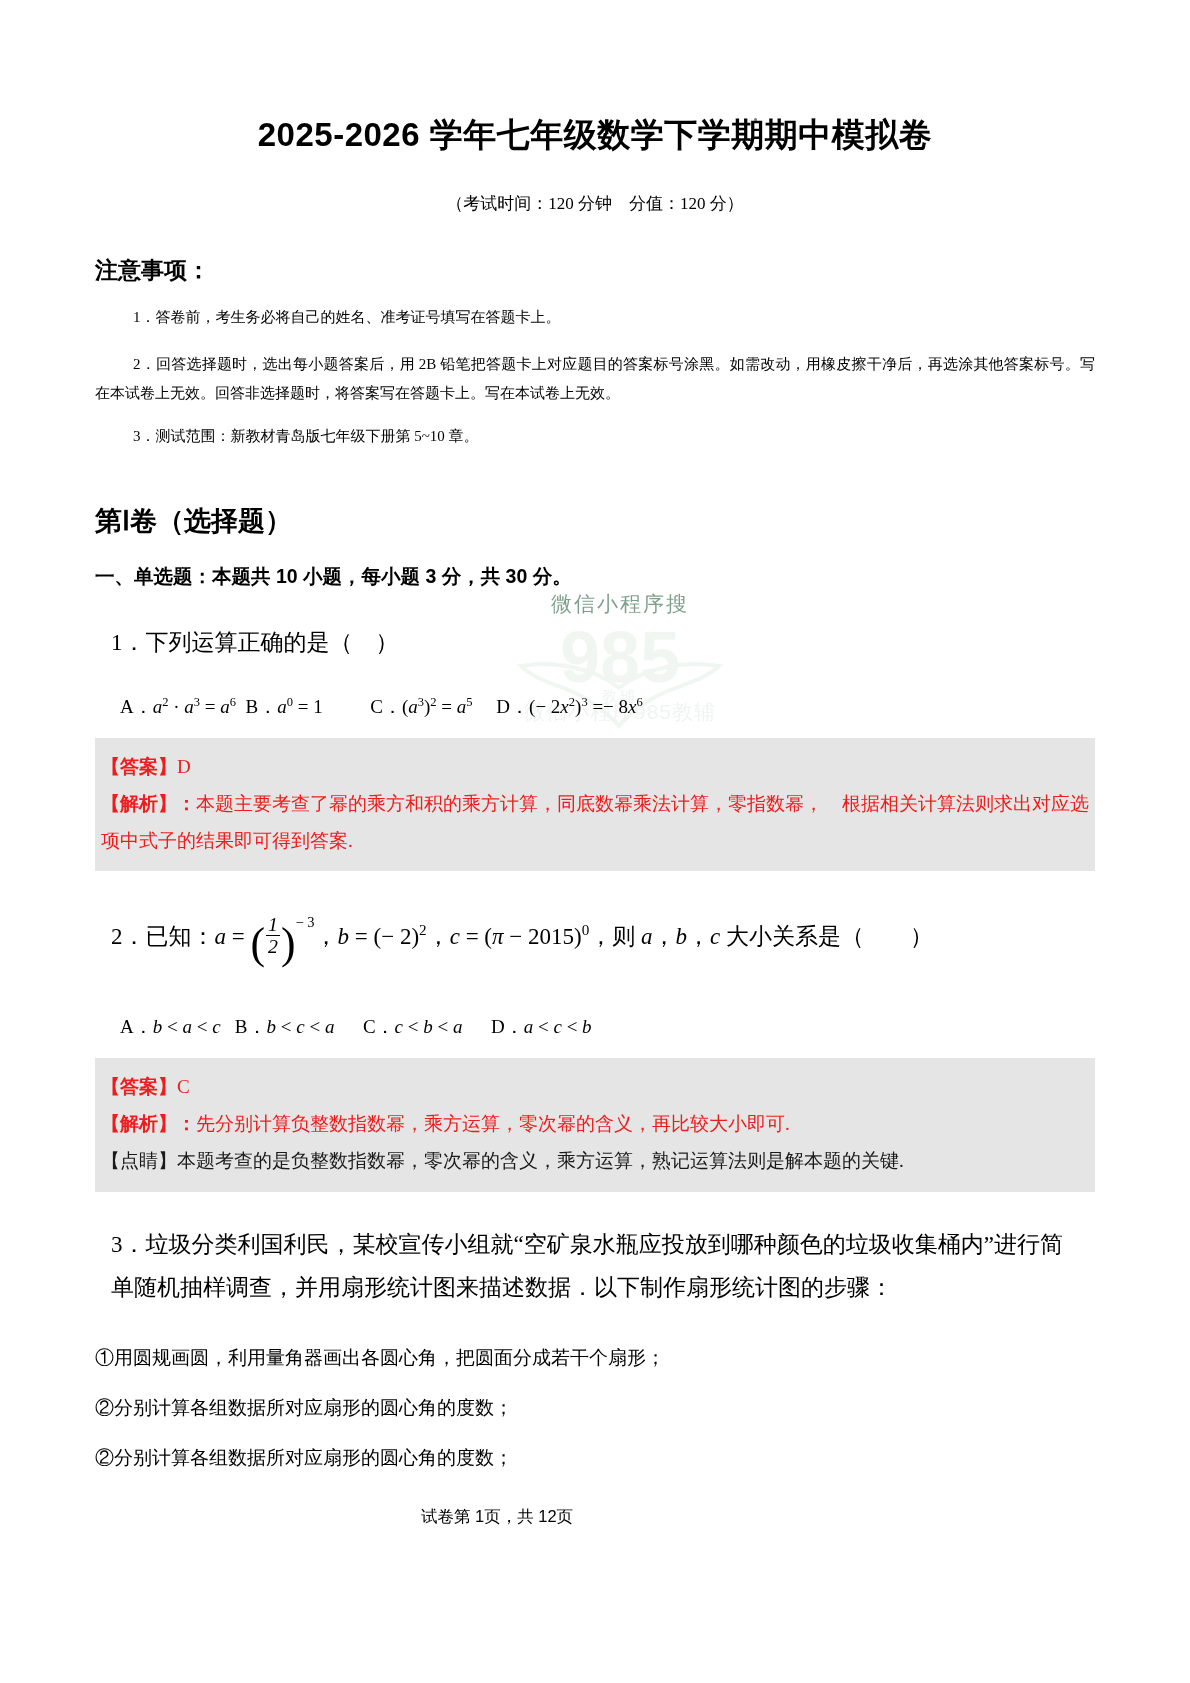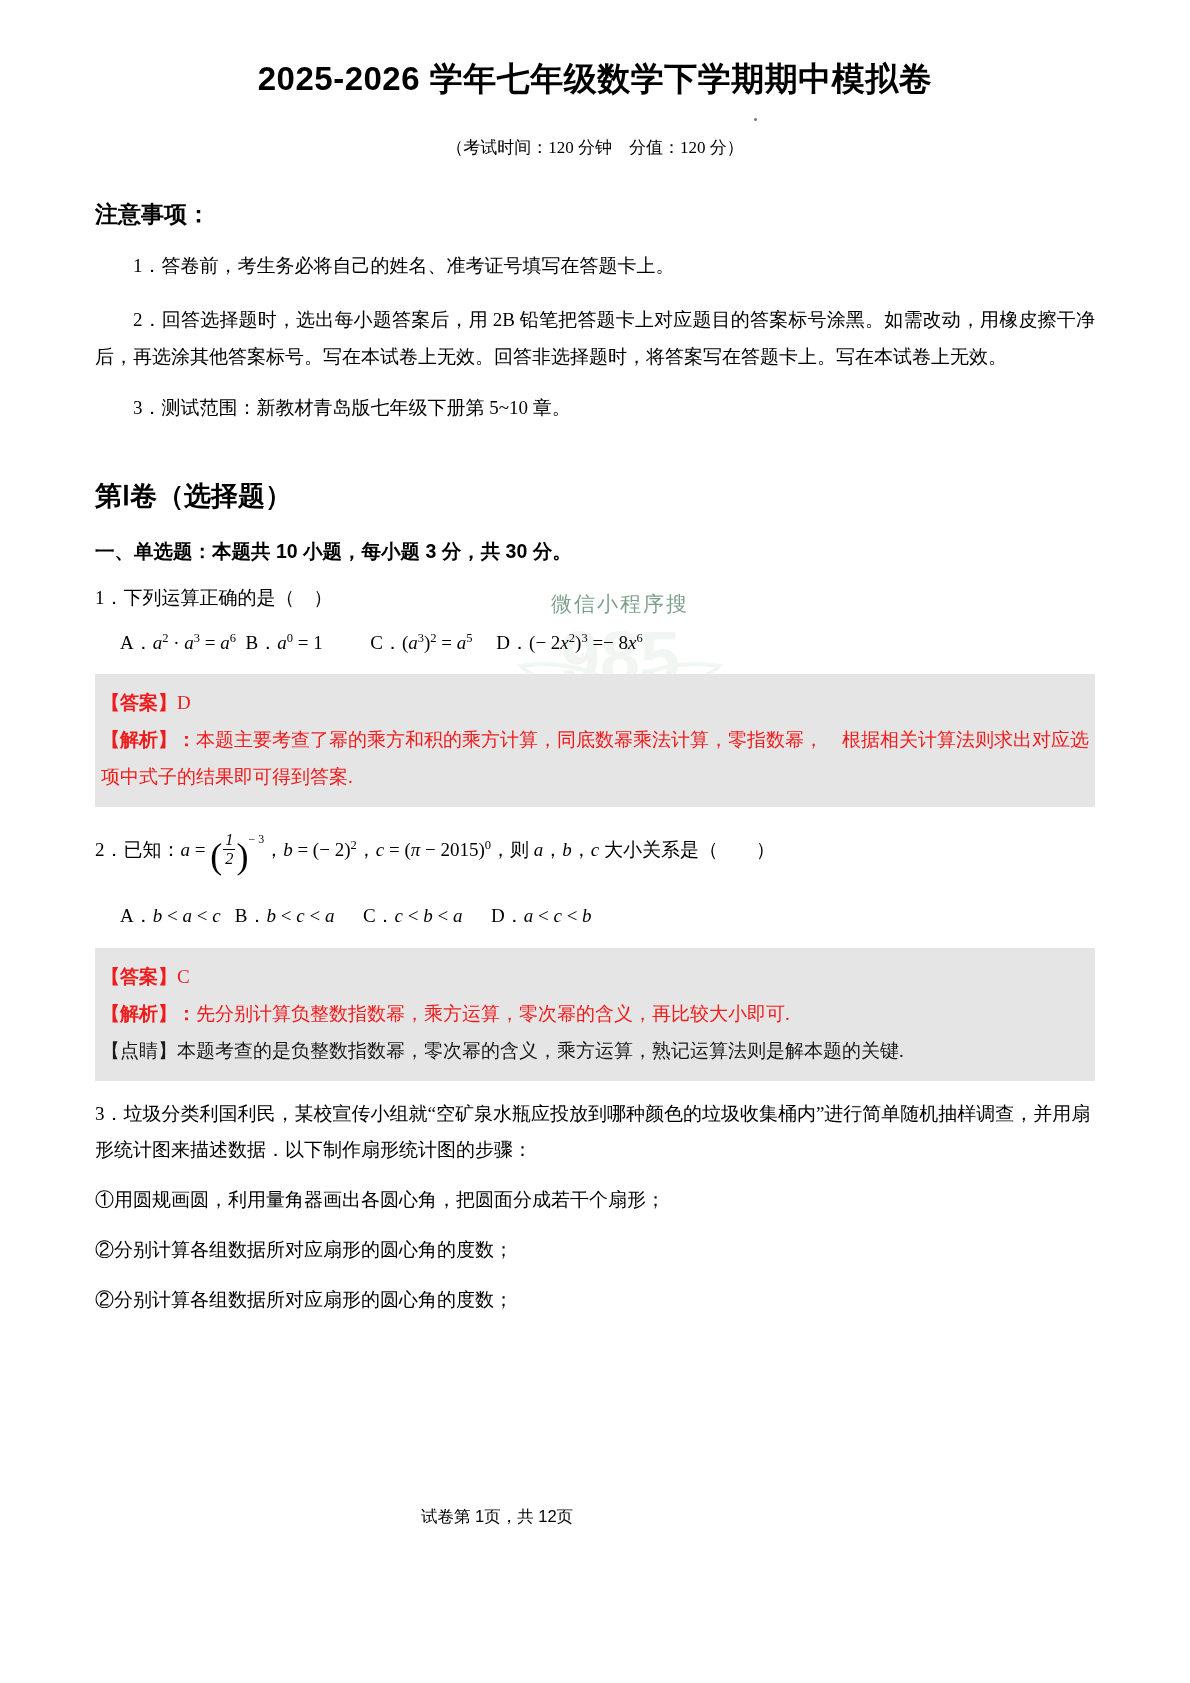--- a/index.html
+++ b/index.html
@@ -80,21 +80,21 @@
   .wm-book {
     position: absolute;
     left: 58px;
     top: 62px;
   }
   
   .doc-title {
     position: relative;
     z-index: 2;
     margin: 0;
-    padding-top: 58px;
+    padding-top: 114px;
     text-align: center;
     font-size: 33px;
     font-weight: bold;
     letter-spacing: 0.5px;
     line-height: 1.25;
     font-family: "Liberation Sans", sans-serif;
   }
   .doc-subtitle {
     position: relative;
     z-index: 2;
@@ -111,21 +111,21 @@
     padding-top: 28px;
     font-size: 23px;
     font-weight: bold;
     font-family: "Liberation Sans", sans-serif;
   }
   .notice-item {
     position: relative;
     z-index: 2;
     margin: 0;
     padding-top: 17px;
-    font-size: 19px;
+    font-size: 15px;
     line-height: 1.95;
     text-align: justify;
     text-indent: 38px;
   }
   .notice-item.tight { padding-top: 14px; }
 
   .section-title {
     position: relative;
     z-index: 2;
     margin: 0;
@@ -141,23 +141,23 @@
     margin: 0;
     padding-top: 24px;
     font-size: 19.5px;
     font-weight: bold;
     font-family: "Liberation Sans", sans-serif;
   }
   
   .question {
     position: relative;
     z-index: 2;
-    margin: 0;
+    margin: 16px;
     padding-top: 15px;
-    font-size: 19px;
+    font-size: 23px;
     line-height: 1.9;
   }
   .options {
     position: relative;
     z-index: 2;
     margin: 0;
     padding-top: 8px;
     padding-left: 25px;
     font-size: 19px;
     line-height: 1.85;

